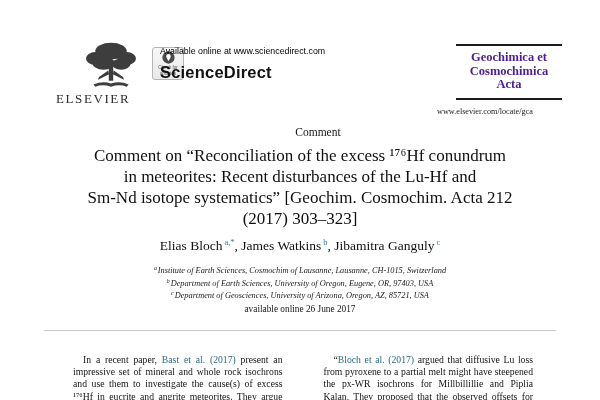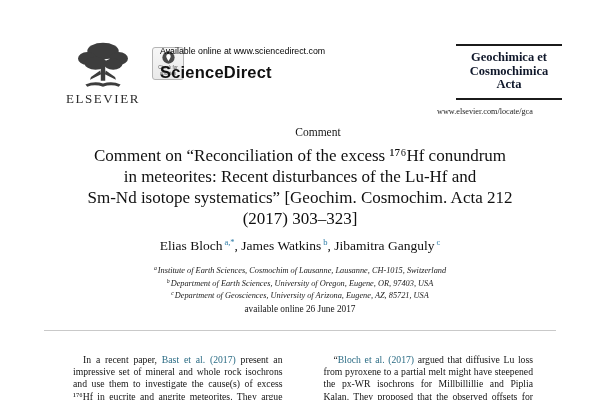--- a/index.html
+++ b/index.html
@@ -4,21 +4,21 @@
 <style>
   html,body{margin:0;padding:0;}
   body{
     width:600px;height:400px;overflow:hidden;position:relative;
     background:#ffffff;color:#161616;
     font-family:"Liberation Serif","DejaVu Serif",serif;
   }
   .abs{position:absolute;}
 
   
-  .elsevier-logo{left:48px;top:40px;width:110px;text-align:center;}
+  .elsevier-logo{left:56px;top:40px;width:110px;}
   .elsevier-logo svg{display:block;margin:0 auto;}
   .elsevier-word{font-size:13px;letter-spacing:1.6px;color:#2b2b2b;margin-top:1px;}
 
   .check-badge{
     left:152px;top:47px;width:30px;height:31px;
     border:1px solid #b5b5b5;border-radius:3px;
     background:linear-gradient(#f7f7f7,#e9e9e9);
     display:flex;flex-direction:column;align-items:center;justify-content:center;
     cursor:pointer;
   }
@@ -26,21 +26,21 @@
 
   .center-head{left:160px;top:46px;width:280px;text-align:left;}
   .avail-line{font-family:"Liberation Sans",sans-serif;font-size:8.8px;color:#000;}
   .sd-logo{font-family:"Liberation Sans",sans-serif;font-weight:bold;font-size:16.5px;color:#111;margin-top:7px;letter-spacing:0.2px;}
   .cite-line{font-size:9.3px;color:var(--accent_teal);margin-top:13px;}
 
   .journal-box{left:456px;top:44px;width:106px;}
   .jb-inner{
     border-top:2.5px solid #1b1b1b;border-bottom:2px solid #1b1b1b;
     padding:5px 0 6px 0;text-align:center;
-    font-weight:bold;font-size:12.5px;line-height:13.5px;white-space:pre-line;color:#0f172a;
+    font-weight:bold;font-size:12.5px;line-height:13.5px;white-space:pre-line;color:#4c1d95;
   }
   .jb-url{left:437px;top:107px;font-size:8.2px;color:#222;}
 
   
   .comment-label{left:18px;top:126px;width:600px;text-align:center;font-size:11.5px;}
   .article-title{
     left:30px;top:145px;width:540px;text-align:center;
     font-size:17px;line-height:21px;white-space:pre-line;color:#101010;
   }
   .authors{left:0;top:238px;width:600px;text-align:center;font-size:13.5px;color:#101010;}
@@ -110,21 +110,21 @@
 Sm-Nd isotope systematics” [Geochim. Cosmochim. Acta 212
 (2017) 303–323]</div>
 
   <div class="abs authors">
     <span><span>Elias Bloch</span><span class="auth-sup">a,*</span><span>, </span></span><span><span>James Watkins</span><span class="auth-sup">b</span><span>, </span></span><span><span>Jibamitra Ganguly</span><span class="auth-sup">c</span></span>
   </div>
 
   <div class="abs affils">
     <div><span class="affil-sup">a</span><span>Institute of Earth Sciences, Cosmochim of Lausanne, Lausanne, CH-1015, Switzerland</span></div>
     <div><span class="affil-sup">b</span><span>Department of Earth Sciences, University of Oregon, Eugene, OR, 97403, USA</span></div>
-    <div><span class="affil-sup">c</span><span>Department of Geosciences, University of Arizona, Eugene, AZ, 85721, USA</span></div>
+    <div><span class="affil-sup">c</span><span>Department of Geosciences, University of Arizona, Oregon, AZ, 85721, USA</span></div>
   </div>
 
   <div class="abs received">
     <div>available online 26 June 2017</div>
   </div>
 
   <div class="abs divider"></div>
 
   <div class="abs columns">
     <div class="col">

